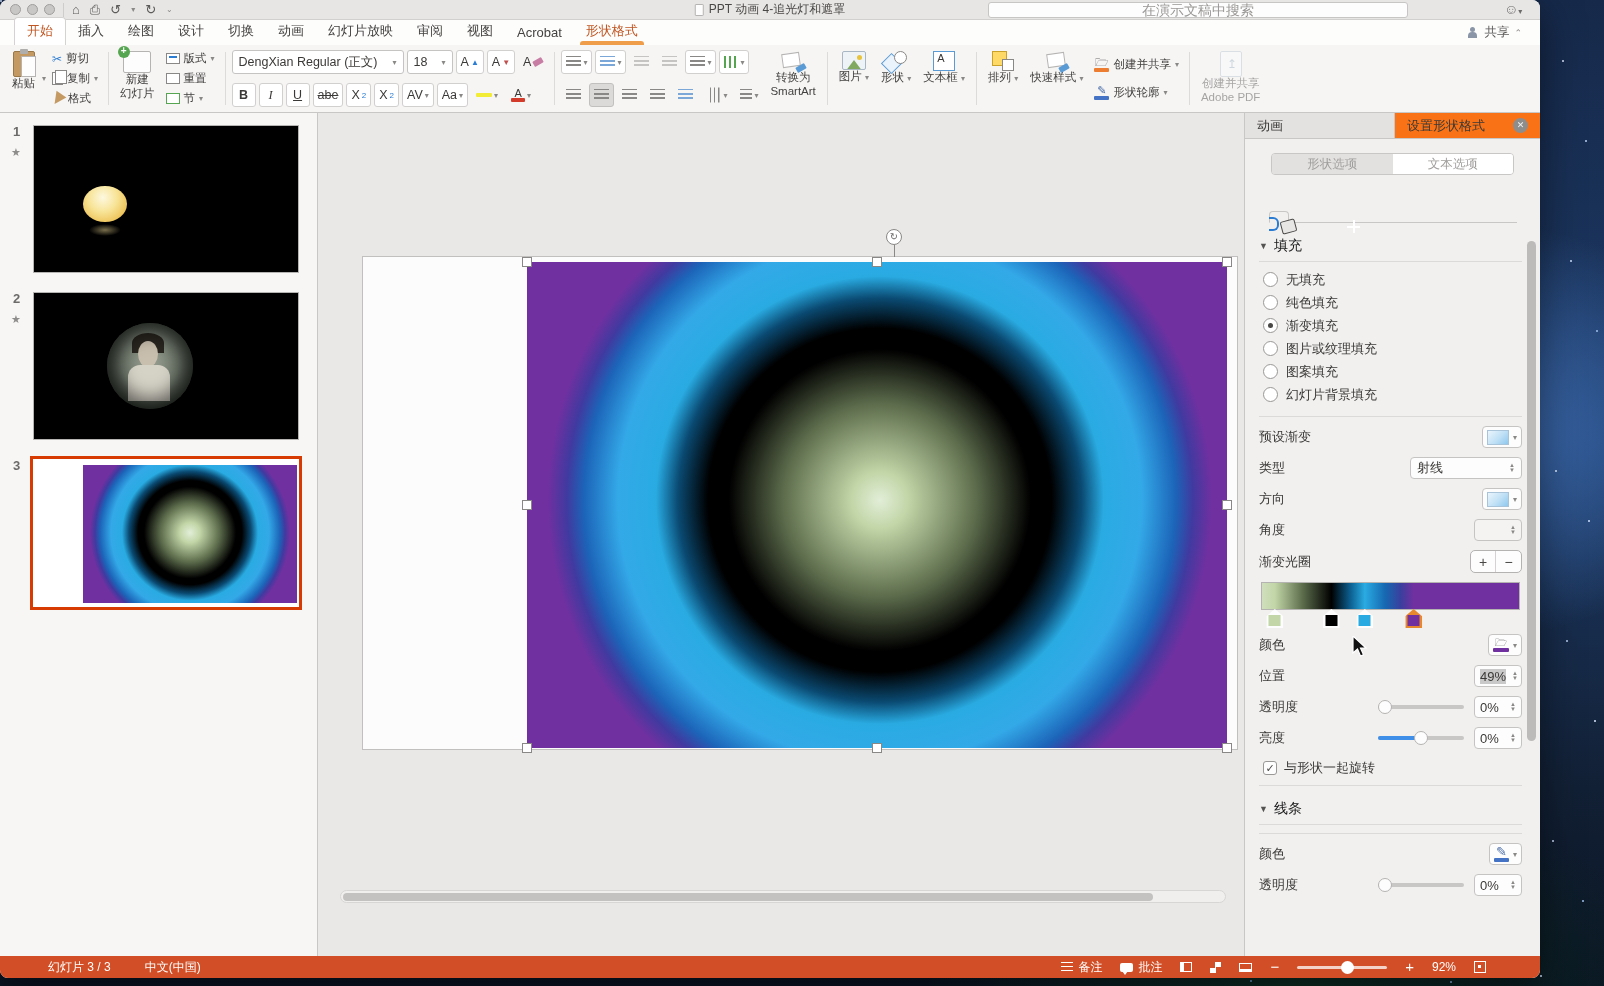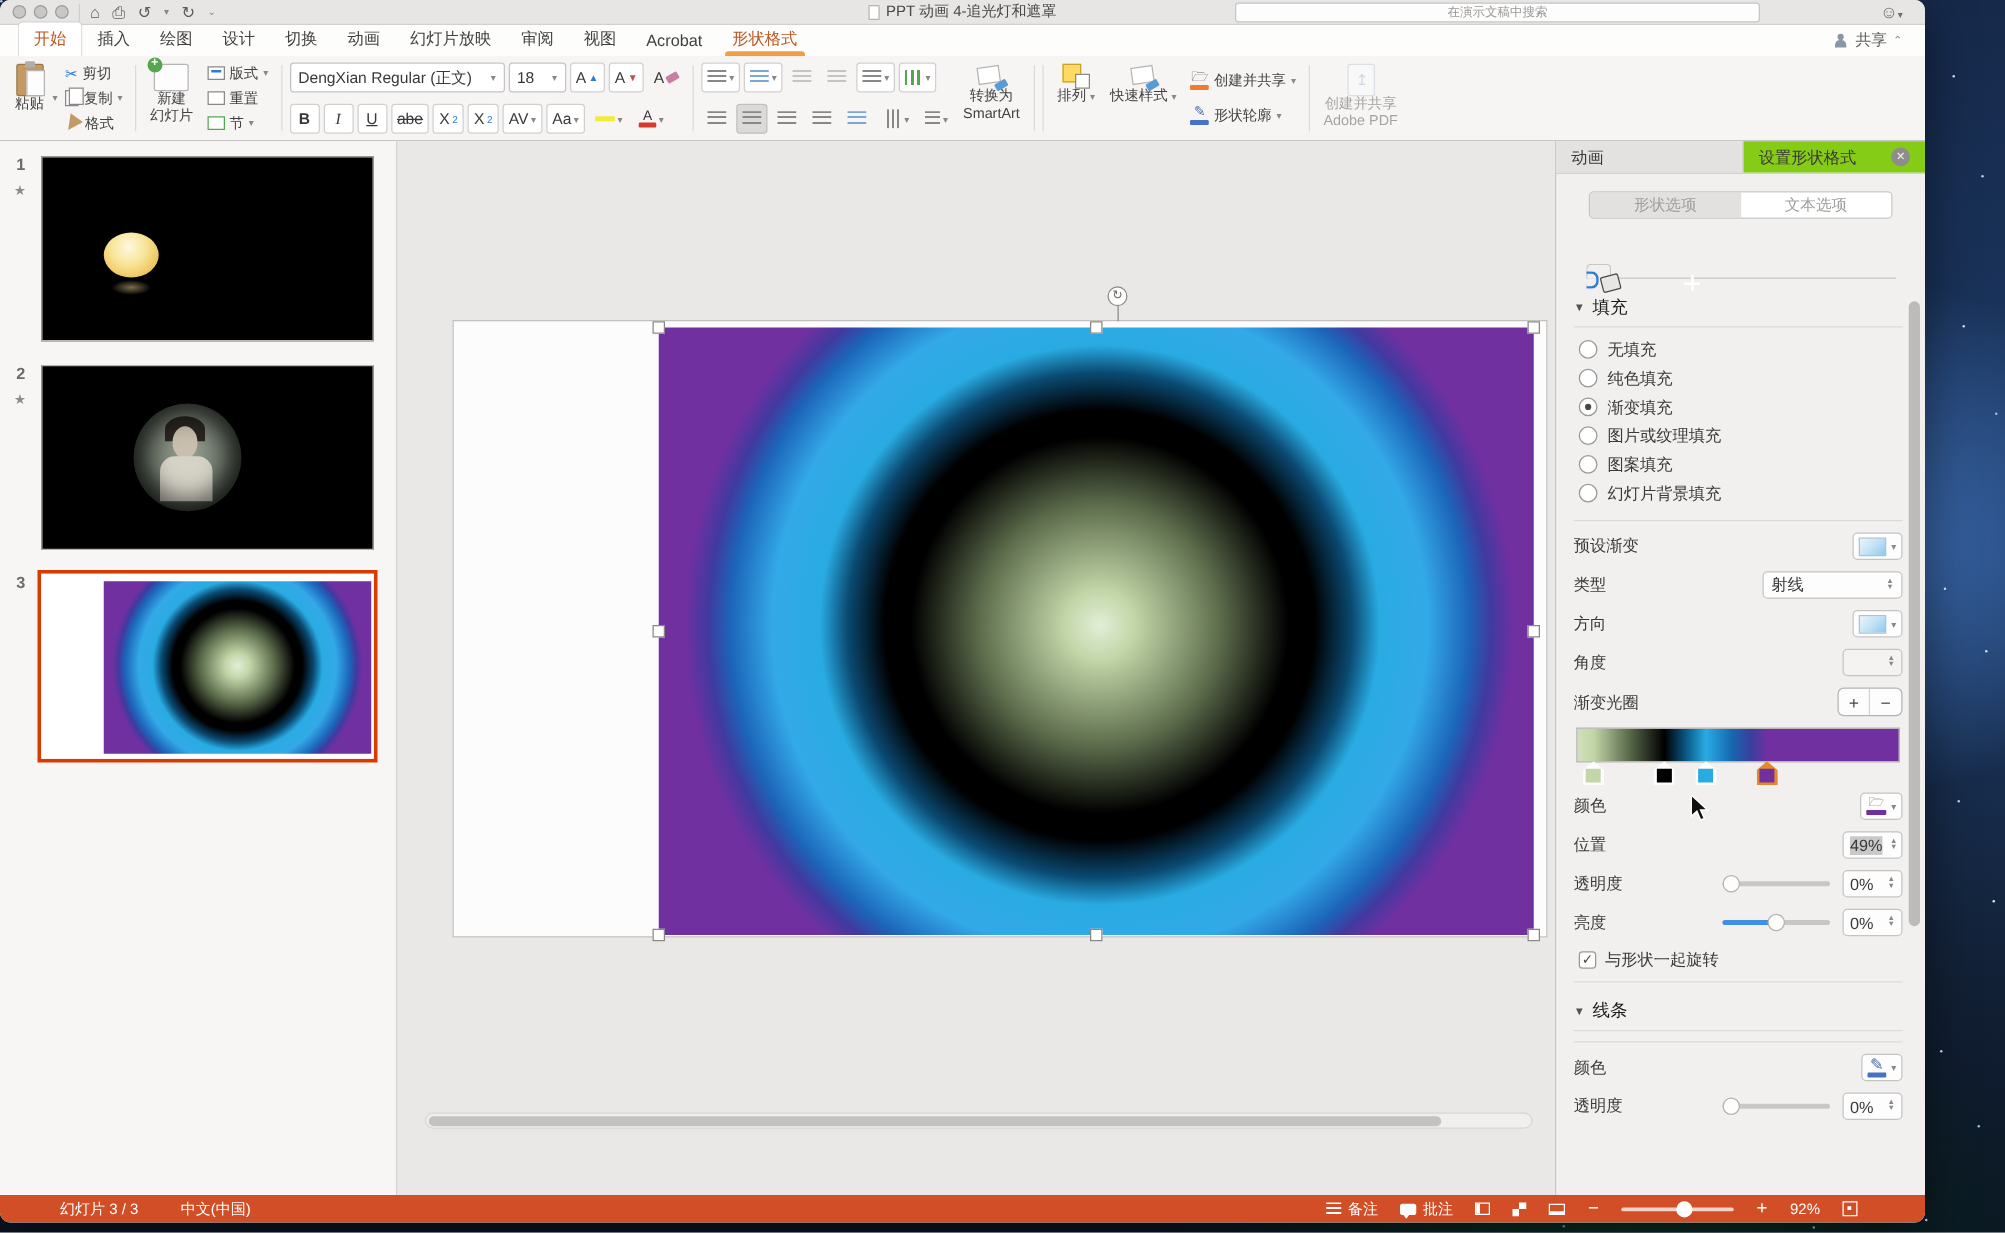--- a/index.html
+++ b/index.html
@@ -19,21 +19,21 @@
   
   .titlebar { position:absolute; left:0; top:0; width:100%; height:20px; background:#e8e6e5; border-bottom:1px solid #d2d0cf; display:flex; align-items:center; }
   .traffic { display:flex; gap:6px; margin-left:10px; }
   .tl { width:11px; height:11px; border-radius:50%; background:#c9c7c6; border:1px solid #9f9d9c; }
   .qa-sep { width:1px; height:14px; background:#cfcdcc; margin:0 8px; }
   .qa { display:flex; align-items:center; gap:10px; color:#5d5b5a; font-size:13px; }
   .qa .g { cursor:default; }
   .qa .tiny { font-size:8px; color:#8a8887; }
   .doc-title { position:absolute; left:50%; transform:translateX(-50%); display:flex; align-items:center; gap:5px; font-size:12px; color:#4a4846; }
   .doc-ic { width:9px; height:12px; background:#fdfdfd; border:1px solid #b6b4b3; border-radius:1px; }
-  .searchbox { position:absolute; left:988px; top:2px; width:420px; height:16px; border:1px solid #c8c6c5; border-radius:3px; background:#fdfdfd; font-size:10px; color:#8a8887; text-align:center; outline:none; }
+  .searchbox { position:absolute; left:988px; top:2px; width:420px; height:16px; border:1px solid #c8c6c5; border-radius:3px; background:#fdfdfd; font-size:14px; color:#8a8887; text-align:center; outline:none; }
   .searchbox::placeholder { color:#9a9896; }
   .smiley { position:absolute; left:1504px; top:1px; font-size:14px; color:#6d6b6a; }
   .smiley .tiny { font-size:8px; }
 
   
   .tabrow { position:absolute; left:0; top:20px; width:100%; height:25px; background:#fdfdfc; display:flex; align-items:flex-end; }
   .rtab { font-size:13px; color:#444240; padding:4px 12px 5px; position:relative; white-space:nowrap; }
   .rtab.home { background:#fff; border:1px solid #d5d3d2; border-bottom:none; border-radius:4px 4px 0 0; color:#c05622; margin-left:14px; }
   .rtab.ctx { color:#c05622; }
   .rtab.ctx .ul { position:absolute; left:6px; right:6px; bottom:0; height:4px; border-radius:3px 3px 0 0; background:#ef9d49; }
@@ -128,21 +128,21 @@
   .rot-stem { position:absolute; left:576px; top:132px; width:1px; height:12px; background:#8a8886; }
   .hscroll { position:absolute; left:22px; top:777px; width:886px; height:13px; background:#f0efee; border:1px solid #d8d6d5; border-radius:7px; }
   .hscroll .thumbbar { position:absolute; left:2px; top:1.5px; width:810px; height:8px; background:#c4c2c1; border-radius:5px; }
   .notes { position:absolute; left:0; top:793px; width:100%; height:50px; background:#f1f0ef; border-top:1px solid #d5d3d2; }
   .notes .ph { margin:15px 0 0 27px; font-size:13px; color:#1a1a1a; font-family:"Liberation Serif","DejaVu Serif",serif; }
 
   
   .rightpanel { position:absolute; left:1244px; top:113px; width:296px; height:843px; background:#f1f0ef; border-left:1px solid #c9c7c6; font-size:13px; color:#3b3937; }
   .ptabs { display:flex; height:26px; border-bottom:1px solid #c9c7c6; }
   .ptab { flex:1; display:flex; align-items:center; padding:0 12px; font-size:13px; color:#3b3937; background:#e4e2e1; border-right:1px solid #c9c7c6; }
-  .ptab.active { background:#84cc16; border-right:none; position:relative; }
+  .ptab.active { background:#f97316; border-right:none; position:relative; }
   .pclose { width:15px; height:15px; margin-left:auto; border-radius:50%; background:#8f8d8c; color:#f1f0ef; font-size:9px; line-height:15px; text-align:center; }
   .segment { display:flex; margin:14px 26px 0; height:22px; border:1px solid #c9c7c6; border-radius:4px; overflow:hidden; }
   .seg { flex:1; display:flex; align-items:center; justify-content:center; font-size:12.5px; color:#a09e9c; background:#fff; }
   .seg.on { background:#e3e1e0; }
   .icontabs { display:flex; align-items:flex-end; gap:14px; margin:12px 0 0 24px; height:36px; border-bottom:1px solid #c9c7c6; width:248px; }
   .icontab { padding:5px 9px; }
   .icontab.on { background:#f1f0ef; border:1px solid #c9c7c6; border-bottom:1px solid #f1f0ef; border-radius:4px 4px 0 0; margin-bottom:-1px; }
   .pent { width:20px; height:19px; background:linear-gradient(180deg,#4a9ee8,#1e6fd0); clip-path:polygon(50% 0,100% 38%,81% 100%,19% 100%,0 38%); }
   .sizeic { position:relative; width:19px; height:19px; background:#3f8fe8; border-radius:3px; }
   .sizeic::before { content:""; position:absolute; left:3px; top:8.5px; width:13px; height:2px; background:#fff; }
@@ -417,20 +417,34 @@
               <span class="dd">▾</span>
             </div>
         </div>
       </div>
       <div class="btn-big">
         <span class="ic-qstyle" style="width:26px"></span>
         <span class="big-label2"><span>转换为</span><br><span>SmartArt</span></span>
       </div>
     </div>
     <div class="vsep"></div>
+    <div class="rg">
+      <div class="btn-big">
+          <span class="ic-img"></span>
+          <span><span>图片</span> <span class="dd">▾</span></span>
+        </div>
+      <div class="btn-big">
+          <span class="ic-shapes"></span>
+          <span><span>形状</span> <span class="dd">▾</span></span>
+        </div>
+      <div class="btn-big">
+          <span class="ic-textbox"></span>
+          <span><span>文本框</span> <span class="dd">▾</span></span>
+        </div>
+    </div>
     <div class="vsep"></div>
     <div class="rg">
       <div class="btn-big">
           <span class="ic-arrange"></span>
           <span><span>排列</span> <span class="dd">▾</span></span>
         </div>
       <div class="btn-big">
           <span class="ic-qstyle"></span>
           <span><span>快速样式</span> <span class="dd">▾</span></span>
         </div>

